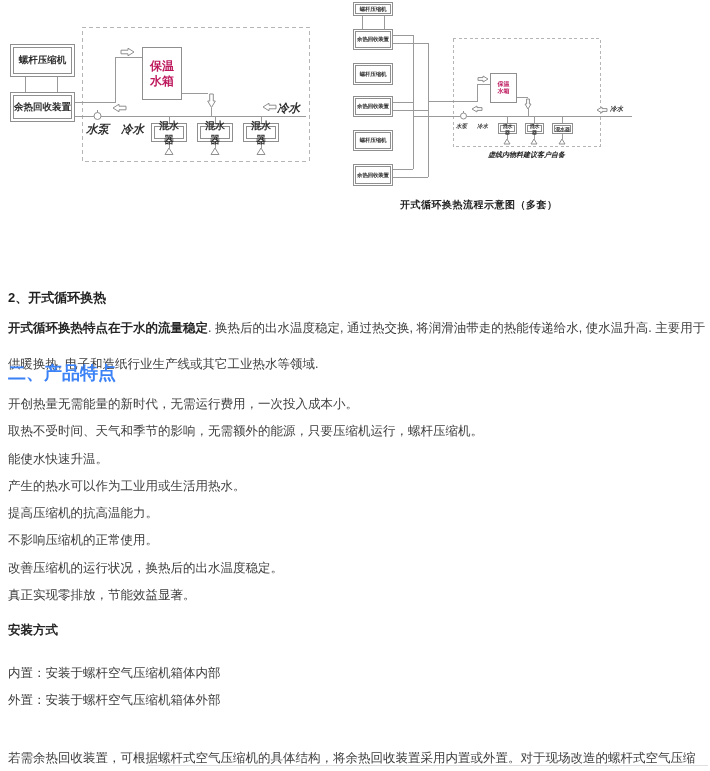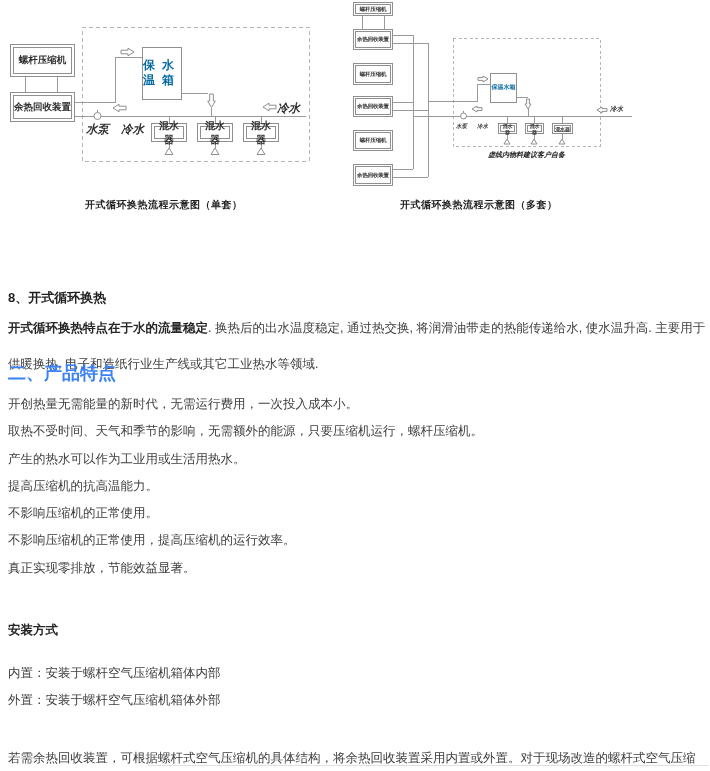--- a/index.html
+++ b/index.html
@@ -7,22 +7,22 @@
         font-family:"Liberation Sans",sans-serif;}
   
   .diagram-area{position:absolute;left:0;top:0;width:710px;height:230px;}
   .diagram-area svg{position:absolute;left:0;top:0;}
   .dbox{position:absolute;border:1px solid #8f8f8f;background:#fff;padding:2px;box-sizing:border-box;}
   .dbox.sm{padding:1px;}
   .dbx-in{width:100%;height:100%;border:1px solid #8f8f8f;box-sizing:border-box;
           display:flex;align-items:center;justify-content:center;text-align:center;
           font-weight:bold;color:#2e2e2e;}
   .sbox{position:absolute;border:1px solid #8f8f8f;background:#fff;box-sizing:border-box;
-        display:flex;flex-direction:row;align-items:center;justify-content:center;
-        font-weight:bold;color:#0369a1;font-family:Liberation Mono, monospace;}
+        display:flex;flex-direction:column;align-items:center;justify-content:center;
+        font-weight:bold;color:#be185d;}
   .dlabel{position:absolute;font-weight:bold;color:#2e2e2e;white-space:nowrap;font-style:italic;}
   .dcaption{position:absolute;font-weight:bold;color:#1f1f1f;font-size:10px;letter-spacing:.5px;white-space:nowrap;}
   .fs95{font-size:9.5px;}
   .fs10{font-size:10px;}
   .fs55{font-size:5.5px;letter-spacing:-.2px;}
   .fs50{font-size:5px;letter-spacing:-.2px;}
   
   .doc{position:absolute;left:8px;color:#3d3d3d;font-size:12.5px;}
   .b{font-weight:bold;color:#262626;}
   .h-small{position:absolute;left:8px;font-size:13px;font-weight:bold;color:#1f1f1f;}
@@ -111,21 +111,20 @@
     </div>
     <div class="dbox" style="left:197px;top:123px;width:36px;height:19px;">
       <div class="dbx-in fs10">混水器</div>
     </div>
     <div class="dbox" style="left:243px;top:123px;width:36px;height:19px;">
       <div class="dbx-in fs10">混水器</div>
     </div>
     <div class="dlabel" style="left:86px;top:122px;font-size:11.5px;">水泵</div>
     <div class="dlabel" style="left:121px;top:122px;font-size:11.5px;">冷水</div>
     <div class="dlabel" style="left:277px;top:101px;font-size:11.5px;">冷水</div>
-    <div class="dcaption" style="left:85px;top:198px;">开式循环换热流程示意图（单套）</div>
 
     <div class="dbox sm" style="left:353px;top:2px;width:40px;height:14px;">
       <div class="dbx-in fs55">螺杆压缩机</div>
     </div>
     <div class="dbox sm" style="left:353px;top:29px;width:40px;height:21px;">
       <div class="dbx-in fs55">余热回收装置</div>
     </div>
     <div class="dbox sm" style="left:353px;top:63px;width:40px;height:22px;">
       <div class="dbx-in fs55">螺杆压缩机</div>
     </div>
@@ -151,33 +150,34 @@
     <div class="dbox sm" style="left:552px;top:123px;width:21px;height:11px;">
       <div class="dbx-in fs50">混水器</div>
     </div>
     <div class="dlabel" style="left:456px;top:123px;font-size:5.5px;">水泵</div>
     <div class="dlabel" style="left:477px;top:123px;font-size:5.5px;">冷水</div>
     <div class="dlabel" style="left:610px;top:105px;font-size:6.5px;">冷水</div>
     <div class="dlabel" style="left:453px;top:150px;width:147px;text-align:center;font-size:7px;color:#1f1f1f;">虚线内物料建议客户自备</div>
     <div class="dcaption" style="left:400px;top:198px;">开式循环换热流程示意图（多套）</div>
   </div>
 
-  <div class="h-small" style="top:289px;">8、开式循环换热</div>
+  <div class="h-small" style="top:289px;">2、开式循环换热</div>
 
   <div class="doc para" style="top:310px;"><span class="b">开式循环换热特点在于水的流量稳定</span><span>. 换热后的出水温度稳定, 通过热交换, 将润滑油带走的热能传递给水, 使水温升高. 主要用于供暖换热, 电子和造纸行业生产线或其它工业热水等领域.</span></div>
 
   <div class="h-big" style="top:361px;">二、产品特点</div>
 
   <div class="feat-list">
     <div class="feat">开创热量无需能量的新时代，无需运行费用，一次投入成本小。</div>
     <div class="feat">取热不受时间、天气和季节的影响，无需额外的能源，只要压缩机运行，螺杆压缩机。</div>
+    <div class="feat">能使水快速升温。</div>
     <div class="feat">产生的热水可以作为工业用或生活用热水。</div>
     <div class="feat">提高压缩机的抗高温能力。</div>
     <div class="feat">不影响压缩机的正常使用。</div>
-    <div class="feat">不影响压缩机的正常使用，提高压缩机的运行效率。</div>
+    <div class="feat">改善压缩机的运行状况，换热后的出水温度稳定。</div>
     <div class="feat">真正实现零排放，节能效益显著。</div>
   </div>
 
   <div class="doc b" style="top:622px;font-size:12.5px;">安装方式</div>
   <div class="doc" style="top:665px;">内置：安装于螺杆空气压缩机箱体内部</div>
   <div class="doc" style="top:692px;">外置：安装于螺杆空气压缩机箱体外部</div>
   <div class="doc para" style="top:740px;">若需余热回收装置，可根据螺杆式空气压缩机的具体结构，将余热回收装置采用内置或外置。对于现场改造的螺杆式空气压缩机，我们建议采用外置方式。</div>
 
   <div class="bottom-rule"></div>
 </div>

